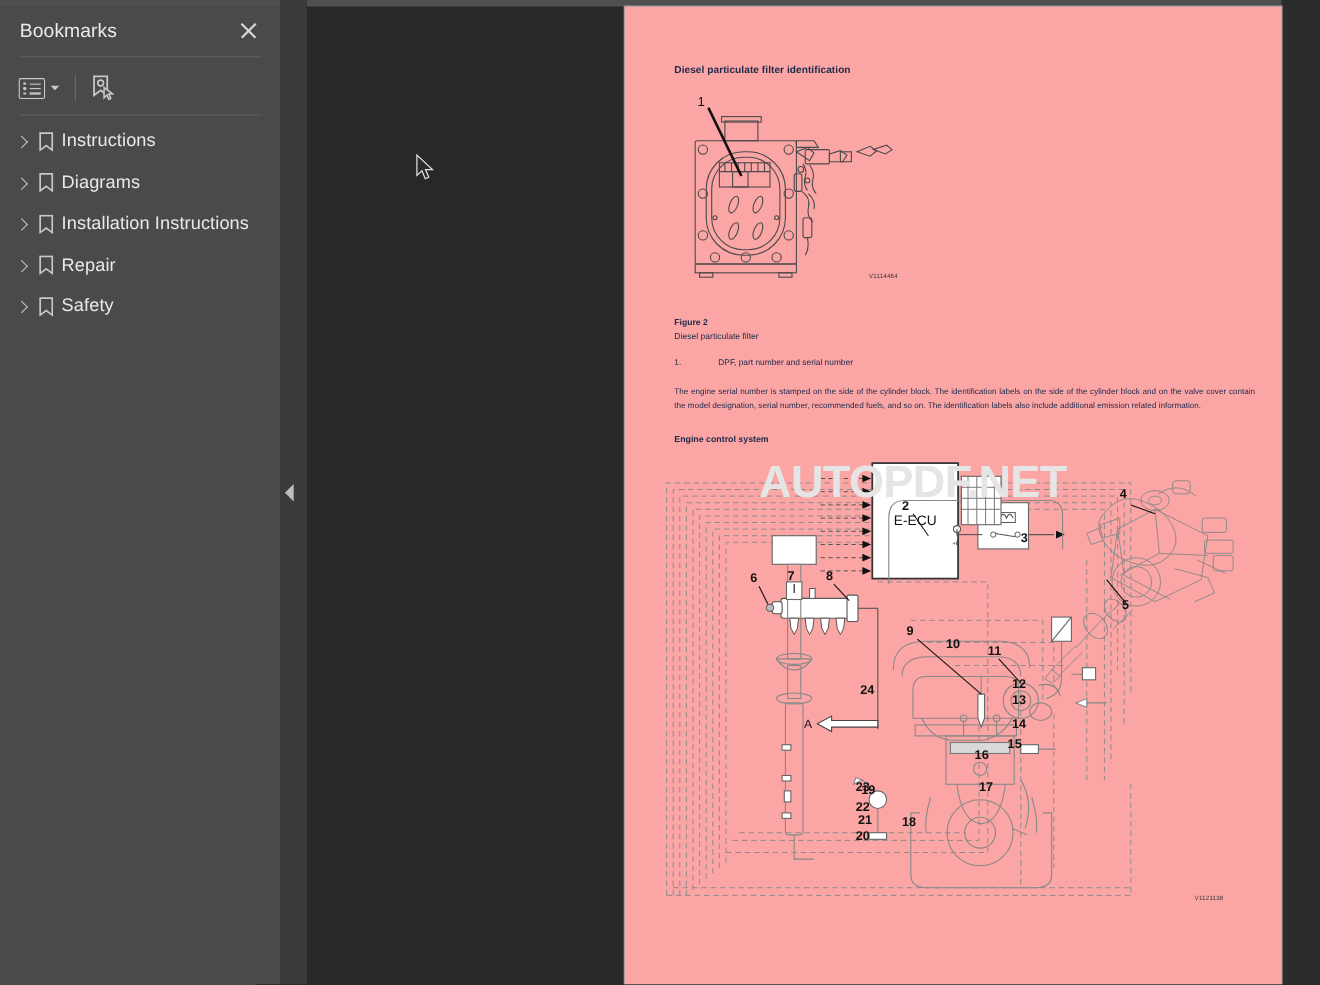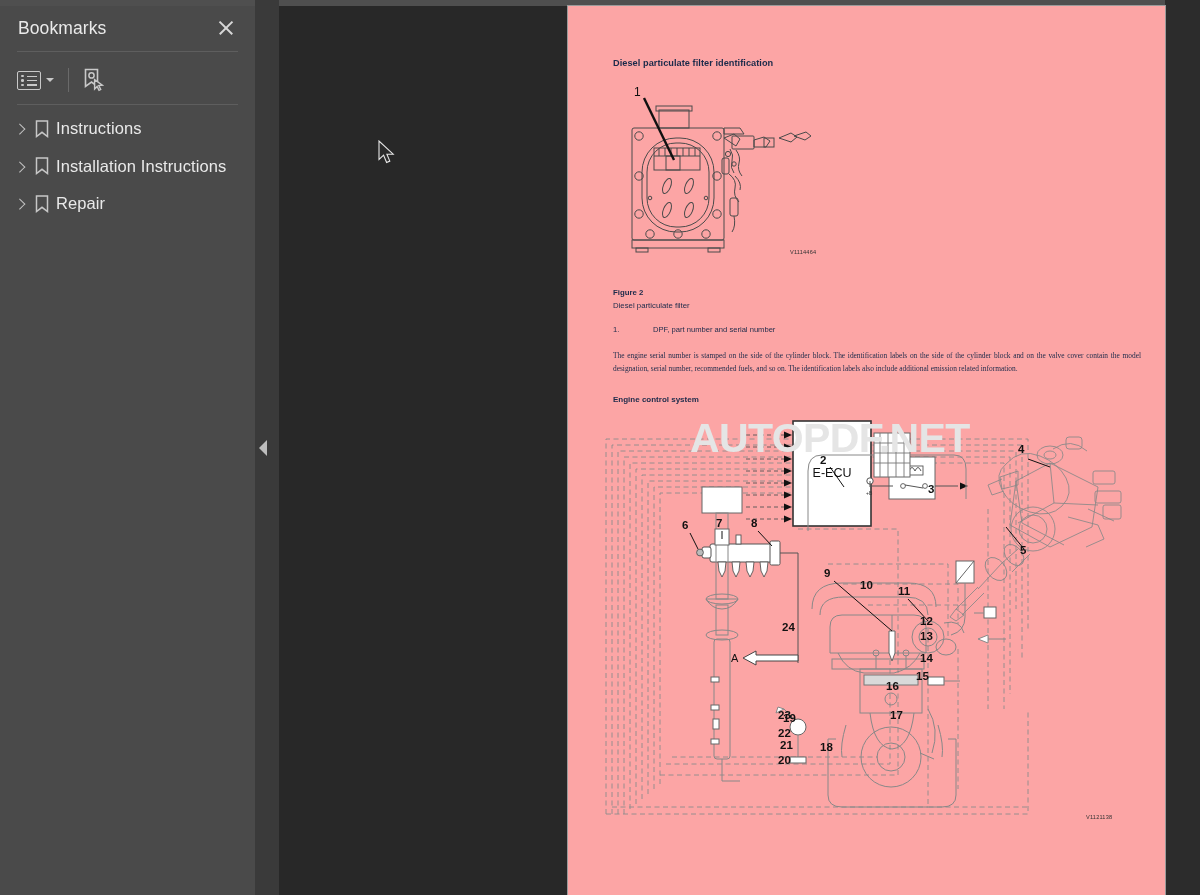--- a/index.html
+++ b/index.html
@@ -107,21 +107,21 @@
   .fig1-id{
     position:absolute;left:186px;top:163px;font-size:5.6px;color:#333;letter-spacing:.2px;
   }
   .fig-cap{position:absolute;left:45px;top:281px;font-size:7.8px;color:#1b2a4a;font-weight:bold;line-height:12.5px;}
   .fig-cap2{position:absolute;left:45px;top:294px;font-size:7.8px;color:#1b2a4a;line-height:12.5px;font-weight:normal;}
   .fig-item{position:absolute;left:45px;top:319px;font-size:7.6px;color:#1b2a4a;}
   .fig-item .num{position:absolute;left:0;top:0;width:30px;}
   .fig-item .txt{position:absolute;left:40px;top:0;white-space:nowrap;}
   .body-p{
     position:absolute;left:45px;top:344px;width:528px;font-size:7.4px;line-height:12.6px;
-    color:#1b2a4a;text-align:justify;font-family:Liberation Serif, serif;
+    color:#1b2a4a;text-align:justify;
   }
   .doc-h2{
     position:absolute;left:45px;top:389px;font-size:8px;font-weight:bold;color:#1b2a4a;
   }
   .fig2-wrap{position:absolute;left:30px;top:403px;width:540px;height:425px;}
   .fig2-id{position:absolute;left:488px;top:405px;font-size:5.6px;color:#333;letter-spacing:.2px;}
 
   
   .watermark{
     position:absolute;left:411px;top:415px;font-size:41px;font-weight:bold;
@@ -178,45 +178,67 @@
             <span></span>
           </div>
         <div class="bk-flag">
           <svg width="14" height="18" viewBox="0 0 14 18">
               <path d="M1.5 1 h11 v15.5 l-5.5 -4.2 l-5.5 4.2 z" fill="none" stroke="#c7c7c7" stroke-width="1.5"></path>
             </svg>
         </div>
         <div class="bk-label">Instructions</div>
       </div>
 
-
       <div class="bk-item">
         <div class="bk-chev">
             <span></span>
           </div>
         <div class="bk-flag">
           <svg width="14" height="18" viewBox="0 0 14 18">
               <path d="M1.5 1 h11 v15.5 l-5.5 -4.2 l-5.5 4.2 z" fill="none" stroke="#c7c7c7" stroke-width="1.5"></path>
             </svg>
         </div>
-        <div class="bk-label">Installation Instructions</div>
+        <div class="bk-label">Diagrams</div>
       </div>
 
       <div class="bk-item">
         <div class="bk-chev">
             <span></span>
           </div>
         <div class="bk-flag">
           <svg width="14" height="18" viewBox="0 0 14 18">
               <path d="M1.5 1 h11 v15.5 l-5.5 -4.2 l-5.5 4.2 z" fill="none" stroke="#c7c7c7" stroke-width="1.5"></path>
             </svg>
         </div>
+        <div class="bk-label">Installation Instructions</div>
+      </div>
+
+      <div class="bk-item">
+        <div class="bk-chev">
+            <span></span>
+          </div>
+        <div class="bk-flag">
+          <svg width="14" height="18" viewBox="0 0 14 18">
+              <path d="M1.5 1 h11 v15.5 l-5.5 -4.2 l-5.5 4.2 z" fill="none" stroke="#c7c7c7" stroke-width="1.5"></path>
+            </svg>
+        </div>
         <div class="bk-label">Repair</div>
       </div>
 
+      <div class="bk-item">
+        <div class="bk-chev">
+            <span></span>
+          </div>
+        <div class="bk-flag">
+          <svg width="14" height="18" viewBox="0 0 14 18">
+              <path d="M1.5 1 h11 v15.5 l-5.5 -4.2 l-5.5 4.2 z" fill="none" stroke="#c7c7c7" stroke-width="1.5"></path>
+            </svg>
+        </div>
+        <div class="bk-label">Safety</div>
+      </div>
 
 
     </div>
   </div>
 
   <div class="collapse-rail"></div>
   <div class="collapse-btn"></div>
 
   <div class="viewer">
     <div class="viewer-topstrip"></div>

